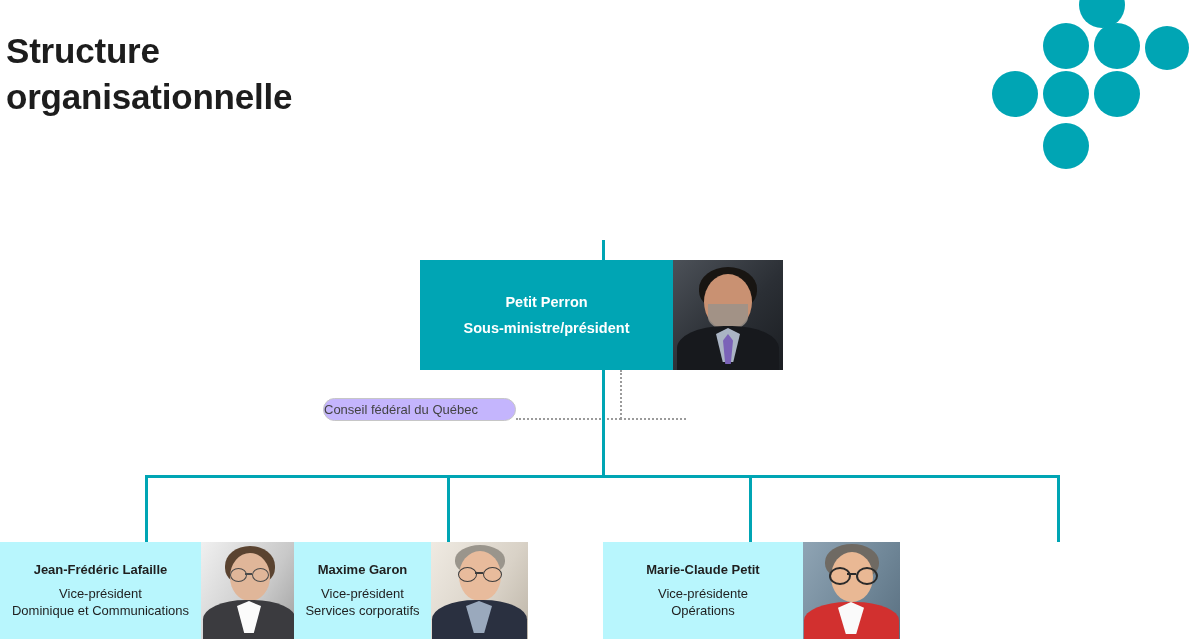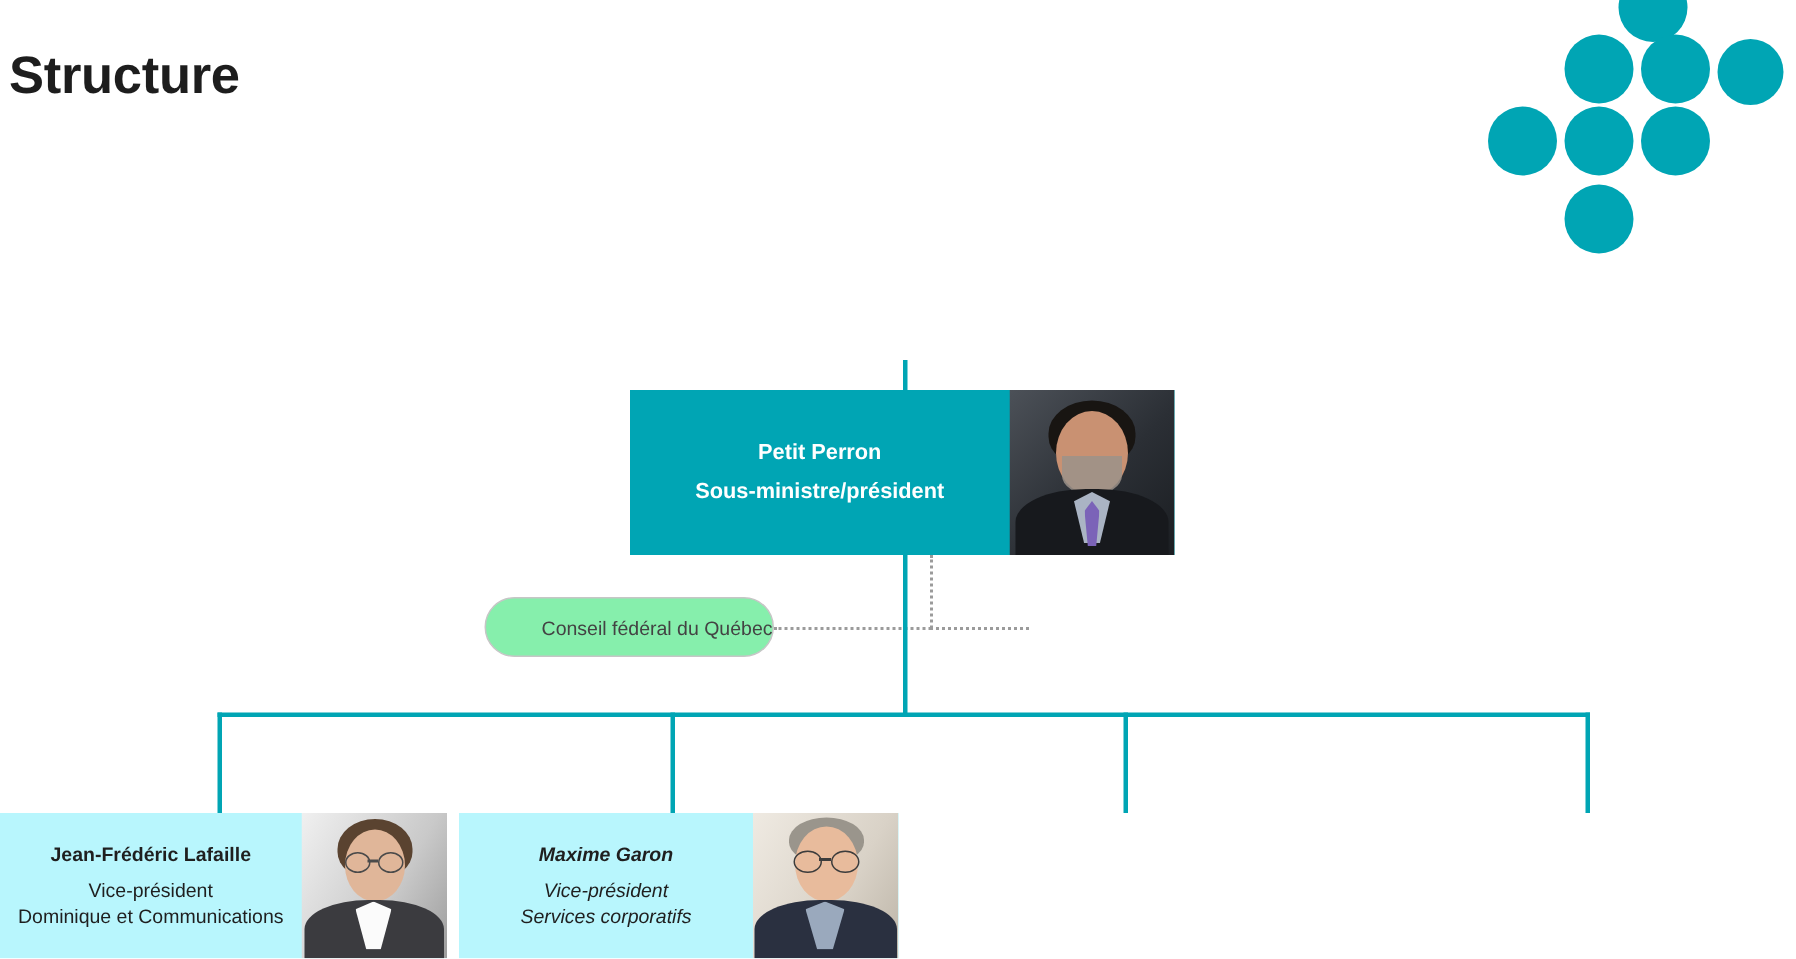--- a/index.html
+++ b/index.html
@@ -114,27 +114,27 @@
     width: 110px;
     height: 110px;
     flex: 0 0 110px;
     position: relative;
     overflow: hidden;
   }
 
   
   .pill {
     position: absolute;
-    height: 40px;
-    background: #86efac;
+    height: 23px;
+    background: #c4b5fd;
     border: 1px solid #c6c6c6;
     border-radius: 20px;
     display: flex;
     align-items: center;
-    justify-content: flex-end;
+    justify-content: flex-start;
     color: #434343;
     font-size: 13px;
     box-sizing: border-box;
   }
   .pill-left  { left: 323px; top: 398px; width: 193px; }
   .pill-right { left: 685px; top: 398px; width: 193px; }
 
   
   .vp-card {
     position: absolute;
@@ -186,20 +186,21 @@
   .p-bridge { position: absolute; }
   .p-beard  { position: absolute; border-radius: 0 0 50% 50%; }
 </style>
 </head>
 <body>
 
 <div id="stage">
 
   <div class="page-title">
     <div>Structure</div>
+    <div>organisationnelle</div>
   </div>
 
   <div class="logo">
     <div class="dot" style="left:104px;top:0px;width:46px;height:46px;"></div>
     <div class="dot" style="left:68px;top:41px;width:46px;height:46px;"></div>
     <div class="dot" style="left:119px;top:41px;width:46px;height:46px;"></div>
     <div class="dot" style="left:170px;top:44px;width:44px;height:44px;"></div>
     <div class="dot" style="left:17px;top:89px;width:46px;height:46px;"></div>
     <div class="dot" style="left:68px;top:89px;width:46px;height:46px;"></div>
     <div class="dot" style="left:119px;top:89px;width:46px;height:46px;"></div>
@@ -261,21 +262,21 @@
         <div class="p-head" style="left:29px;top:11px;width:40px;height:48px;background:#e0b699;"></div>
         <div class="p-glass" style="left:29px;top:26px;width:15px;height:12px;border-width:1.5px;border-color:#4a4a4a;"></div>
         <div class="p-glass" style="left:51px;top:26px;width:15px;height:12px;border-width:1.5px;border-color:#4a4a4a;"></div>
         <div class="p-bridge" style="left:44px;top:31px;width:7px;height:1.5px;background:#4a4a4a;"></div>
         <div class="p-body" style="left:2px;top:58px;width:93px;height:42px;background:#3b3b3f;"></div>
         <div class="p-shirt" style="left:36px;top:59px;width:24px;height:32px;background:#fbfbfb;clip-path:polygon(50% 0,100% 16%,70% 100%,30% 100%,0 16%);"></div>
       </div>
     </div>
   </div>
 
-  <div class="vp-card" style="left:306px;width:293px;font-style:italic;">
+  <div class="vp-card" style="left:294px;width:234px;">
     <div class="vp-text">
       <div class="vp-name">Maxime Garon</div>
       <div class="vp-role">
         <div>Vice-président</div>
         <div>Services corporatifs</div>
       </div>
     </div>
     <div class="vp-photo">
       <div class="portrait">
         <div class="p-bg" style="background:linear-gradient(120deg,#efeae2 0%,#d9d2c7 60%,#bdb5a8 100%);"></div>
@@ -284,15 +285,36 @@
         <div class="p-head" style="left:28px;top:9px;width:42px;height:50px;background:#e8bb9c;"></div>
         <div class="p-glass" style="left:27px;top:25px;width:17px;height:13px;border-width:1.5px;border-color:#3c3c3c;"></div>
         <div class="p-glass" style="left:52px;top:25px;width:17px;height:13px;border-width:1.5px;border-color:#3c3c3c;"></div>
         <div class="p-bridge" style="left:44px;top:30px;width:8px;height:1.5px;background:#3c3c3c;"></div>
         <div class="p-body" style="left:1px;top:58px;width:95px;height:42px;background:#2a3040;"></div>
         <div class="p-shirt" style="left:35px;top:59px;width:26px;height:32px;background:#9aa9bd;clip-path:polygon(50% 0,100% 16%,70% 100%,30% 100%,0 16%);"></div>
       </div>
     </div>
   </div>
 
+  <div class="vp-card" style="left:603px;width:297px;">
+    <div class="vp-text">
+      <div class="vp-name">Marie-Claude Petit</div>
+      <div class="vp-role">
+        <div>Vice-présidente</div>
+        <div>Opérations</div>
+      </div>
+    </div>
+    <div class="vp-photo">
+      <div class="portrait">
+        <div class="p-bg" style="background:linear-gradient(120deg,#8fa4b4 0%,#6f8697 60%,#5a7081 100%);"></div>
+        <div class="p-hair" style="left:22px;top:2px;width:54px;height:36px;background:#6f6a63;"></div>
+        <div class="p-head" style="left:28px;top:10px;width:42px;height:50px;background:#e9b894;"></div>
+        <div class="p-glass" style="left:26px;top:25px;width:18px;height:14px;border-width:2px;border-color:#2a2a2a;"></div>
+        <div class="p-glass" style="left:53px;top:25px;width:18px;height:14px;border-width:2px;border-color:#2a2a2a;"></div>
+        <div class="p-bridge" style="left:44px;top:31px;width:9px;height:2px;background:#2a2a2a;"></div>
+        <div class="p-body" style="left:1px;top:60px;width:95px;height:40px;background:#d2302f;"></div>
+        <div class="p-shirt" style="left:35px;top:60px;width:26px;height:32px;background:#fafafa;clip-path:polygon(50% 0,100% 18%,70% 100%,30% 100%,0 18%);"></div>
+      </div>
+    </div>
+  </div>
 
 
 </div>
 
 </body></html>

